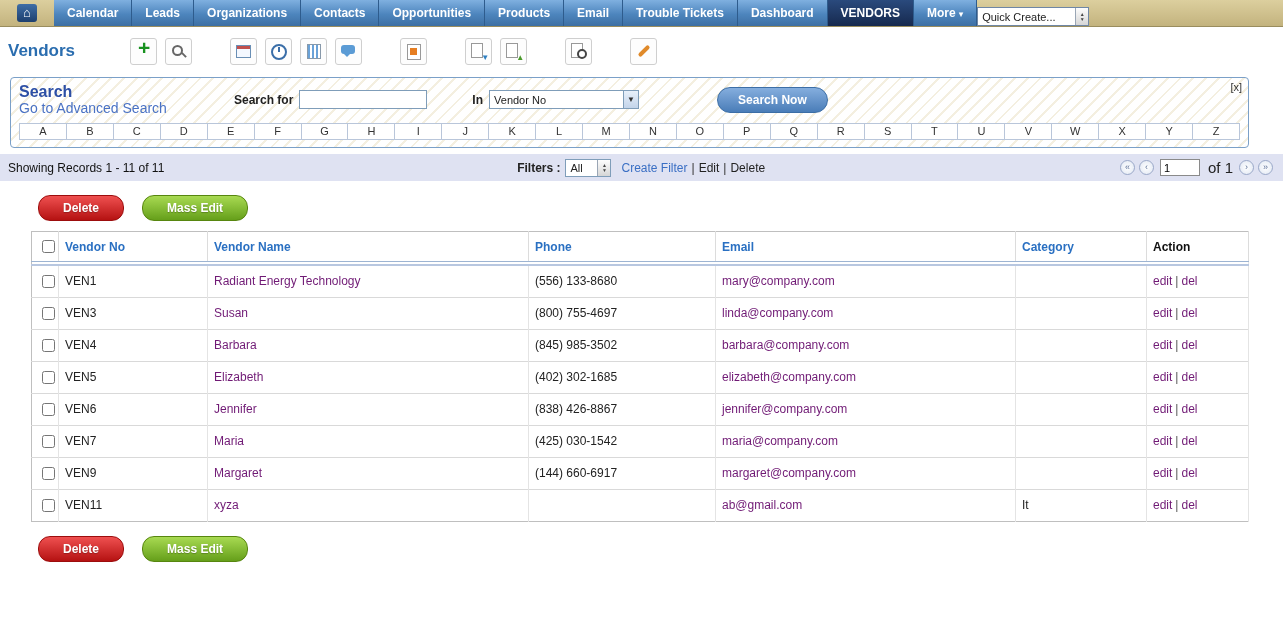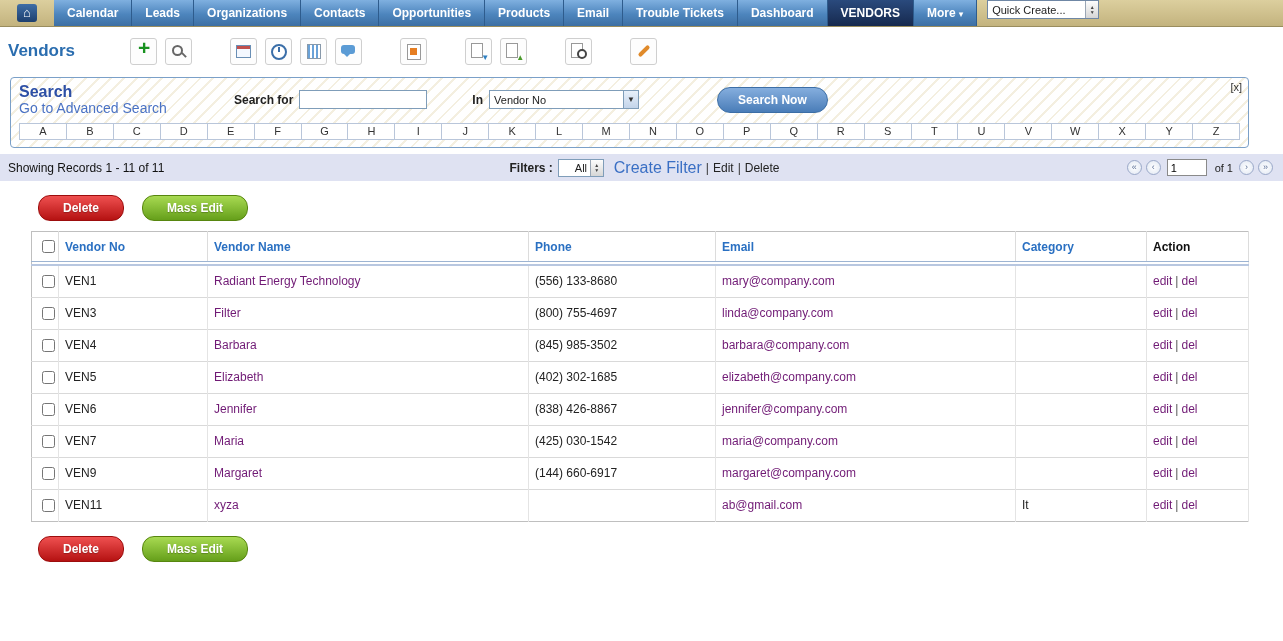--- a/index.html
+++ b/index.html
@@ -12,21 +12,21 @@
   
   .topnav { height:27px; background:linear-gradient(#dccf9e,#c3b37e); display:flex; align-items:stretch; border-bottom:1px solid #9a8d5e; }
   .home-tab { width:54px; display:flex; align-items:center; justify-content:center; background:linear-gradient(#dccf9e,#c3b37e); cursor:pointer; }
   .home-ic { width:20px; height:18px; background:linear-gradient(#3f6ea6,#1d3f6e); color:#fff; border-radius:3px; font-size:13px; line-height:18px; text-align:center; }
   .tabs { display:flex; align-items:stretch; }
   .tab { padding:0 13px; line-height:26px; color:#fff; font-weight:bold; font-size:12px;
          background:linear-gradient(#7fb0e0 0%,#4d85bd 55%,#3d6fa3 100%);
          border-right:1px solid #2e5c8d; text-decoration:none; cursor:pointer; white-space:nowrap; }
   .tab.active { background:linear-gradient(#2a4a7d,#16294e); }
   .tab .arrow { font-size:9px; margin-left:3px; }
-  .qc-wrap { display:flex; align-items:flex-start; margin-left:10px; }
+  .qc-wrap { display:flex; align-items:flex-end; }
   .qc-box { width:112px; height:19px; background:#fff; border:1px solid #6f87a5; display:flex; align-items:center; cursor:pointer; }
   .qc-box .qc-text { flex:1; font-size:11px; padding-left:4px; color:#222; }
   .spinner { width:13px; height:100%; border-left:1px solid #9aa6b5; background:linear-gradient(#fdfdfd,#d6d6d6); display:flex; flex-direction:column; align-items:center; justify-content:center; }
   .spinner i { font-style:normal; font-size:5px; line-height:5px; color:#444; }
   .nav-fill { flex:1; }
 
   
   .page-header { height:48px; display:flex; align-items:center; background:#fff; }
   .page-title { margin:0 0 0 8px; font-size:17px; font-weight:bold; color:#2a6daf; }
   .toolbar { display:flex; align-items:center; margin-left:55px; }
@@ -67,28 +67,28 @@
   .sp-close { position:absolute; top:3px; right:6px; font-size:11px; color:#333; cursor:pointer; text-decoration:none; }
   .alphabet { display:flex; margin-top:7px; background:#fff; border-left:1px solid #b9c6da; }
   .alpha { flex:1; text-align:center; border:1px solid #b9c6da; border-left:none; font-size:11px; line-height:15px; color:#333; text-decoration:none; cursor:pointer; background:#fff; }
 
   
   .list-bar { height:27px; background:#dfe2f2; display:flex; align-items:center; padding:0 8px; margin-top:4px; }
   .showing { font-size:12px; color:#111; }
   .filters { flex:1; display:flex; align-items:center; justify-content:center; }
   .filters b { font-size:12px; margin-right:5px; }
   .mini-sel { width:46px; height:18px; background:#fff; border:1px solid #7f9db9; display:flex; align-items:center; margin-right:10px; cursor:pointer; }
-  .mini-sel .sel-text { flex:1; font-size:11px; padding-left:16px; }
-  .flink { color:#3a6fc4; text-decoration:none; font-size:16px; cursor:pointer; }
+  .mini-sel .sel-text { flex:1; font-size:11px; padding-left:4px; }
+  .flink { color:#3a6fc4; text-decoration:none; font-size:12px; cursor:pointer; }
   .fsep { margin:0 4px; color:#333; }
   .fplain { color:#222; font-size:12px; cursor:pointer; }
   .pager { display:flex; align-items:center; }
   .pgbtn { width:15px; height:15px; border:1px solid #9aa8c8; border-radius:50%; background:radial-gradient(#ffffff,#dfe6f2); color:#5a6f96; font-size:9px; line-height:13px; text-align:center; margin:0 2px; cursor:pointer; }
   .pg-input { width:40px; height:17px; border:1px solid #8a8a8a; font-size:11px; padding:1px 3px; margin:0 4px; }
-  .pg-of { font-size:11px; margin:0 4px; color:#222; }
+  .pg-of { font-size:15px; margin:0 4px; color:#222; }
 
   
   .btn-row { display:flex; margin:14px 0 10px 38px; }
   .btn { border-radius:12px; color:#fff; font-weight:bold; font-size:12px; padding:5px 24px; margin-right:18px; cursor:pointer; text-shadow:0 1px 1px rgba(0,0,0,.25); }
   .btn-red { background:linear-gradient(#ef5050,#b51212); border:1px solid #9c0d0d; }
   .btn-green { background:linear-gradient(#a8da52,#659f1a); border:1px solid #57860f; }
 
   
   .vendor-table { width:1217px; margin-left:31px; border-collapse:collapse; background:#fff; border:1px solid #bfbfbf; table-layout:fixed; font-size:12px; }
   .vendor-table th { text-align:left; font-weight:bold; color:#2a70c2; padding:5px 6px; border-right:1px solid #dcdcdc; border-bottom:1px solid #9db4d2; background:#fff; cursor:pointer; }
@@ -292,21 +292,21 @@
         <td data-name="vendor-no-cell">VEN1</td>
         <td data-name="vendor-name-cell"><a class="lnk" data-name="vendor-name-link">Radiant Energy Technology</a></td>
         <td data-name="phone-cell">(556) 133-8680</td>
         <td data-name="email-cell"><a class="lnk" data-name="email-link">mary@company.com</a></td>
         <td data-name="category-cell"></td>
         <td data-name="action-cell"><a class="lnk" data-name="edit-link">edit</a><span class="asep" data-name="separator">|</span><a class="lnk" data-name="del-link">del</a></td>
       </tr>
       <tr class="vrow" data-name="table-row">
         <td class="cb-cell"><input data-name="row-checkbox" type="checkbox" style=""></td>
         <td data-name="vendor-no-cell">VEN3</td>
-        <td data-name="vendor-name-cell"><a class="lnk" data-name="vendor-name-link">Filter</a></td>
+        <td data-name="vendor-name-cell"><a class="lnk" data-name="vendor-name-link">Susan</a></td>
         <td data-name="phone-cell">(800) 755-4697</td>
         <td data-name="email-cell"><a class="lnk" data-name="email-link">linda@company.com</a></td>
         <td data-name="category-cell"></td>
         <td data-name="action-cell"><a class="lnk" data-name="edit-link">edit</a><span class="asep" data-name="separator">|</span><a class="lnk" data-name="del-link">del</a></td>
       </tr>
       <tr class="vrow" data-name="table-row">
         <td class="cb-cell"><input data-name="row-checkbox" type="checkbox" style=""></td>
         <td data-name="vendor-no-cell">VEN4</td>
         <td data-name="vendor-name-cell"><a class="lnk" data-name="vendor-name-link">Barbara</a></td>
         <td data-name="phone-cell">(845) 985-3502</td>

